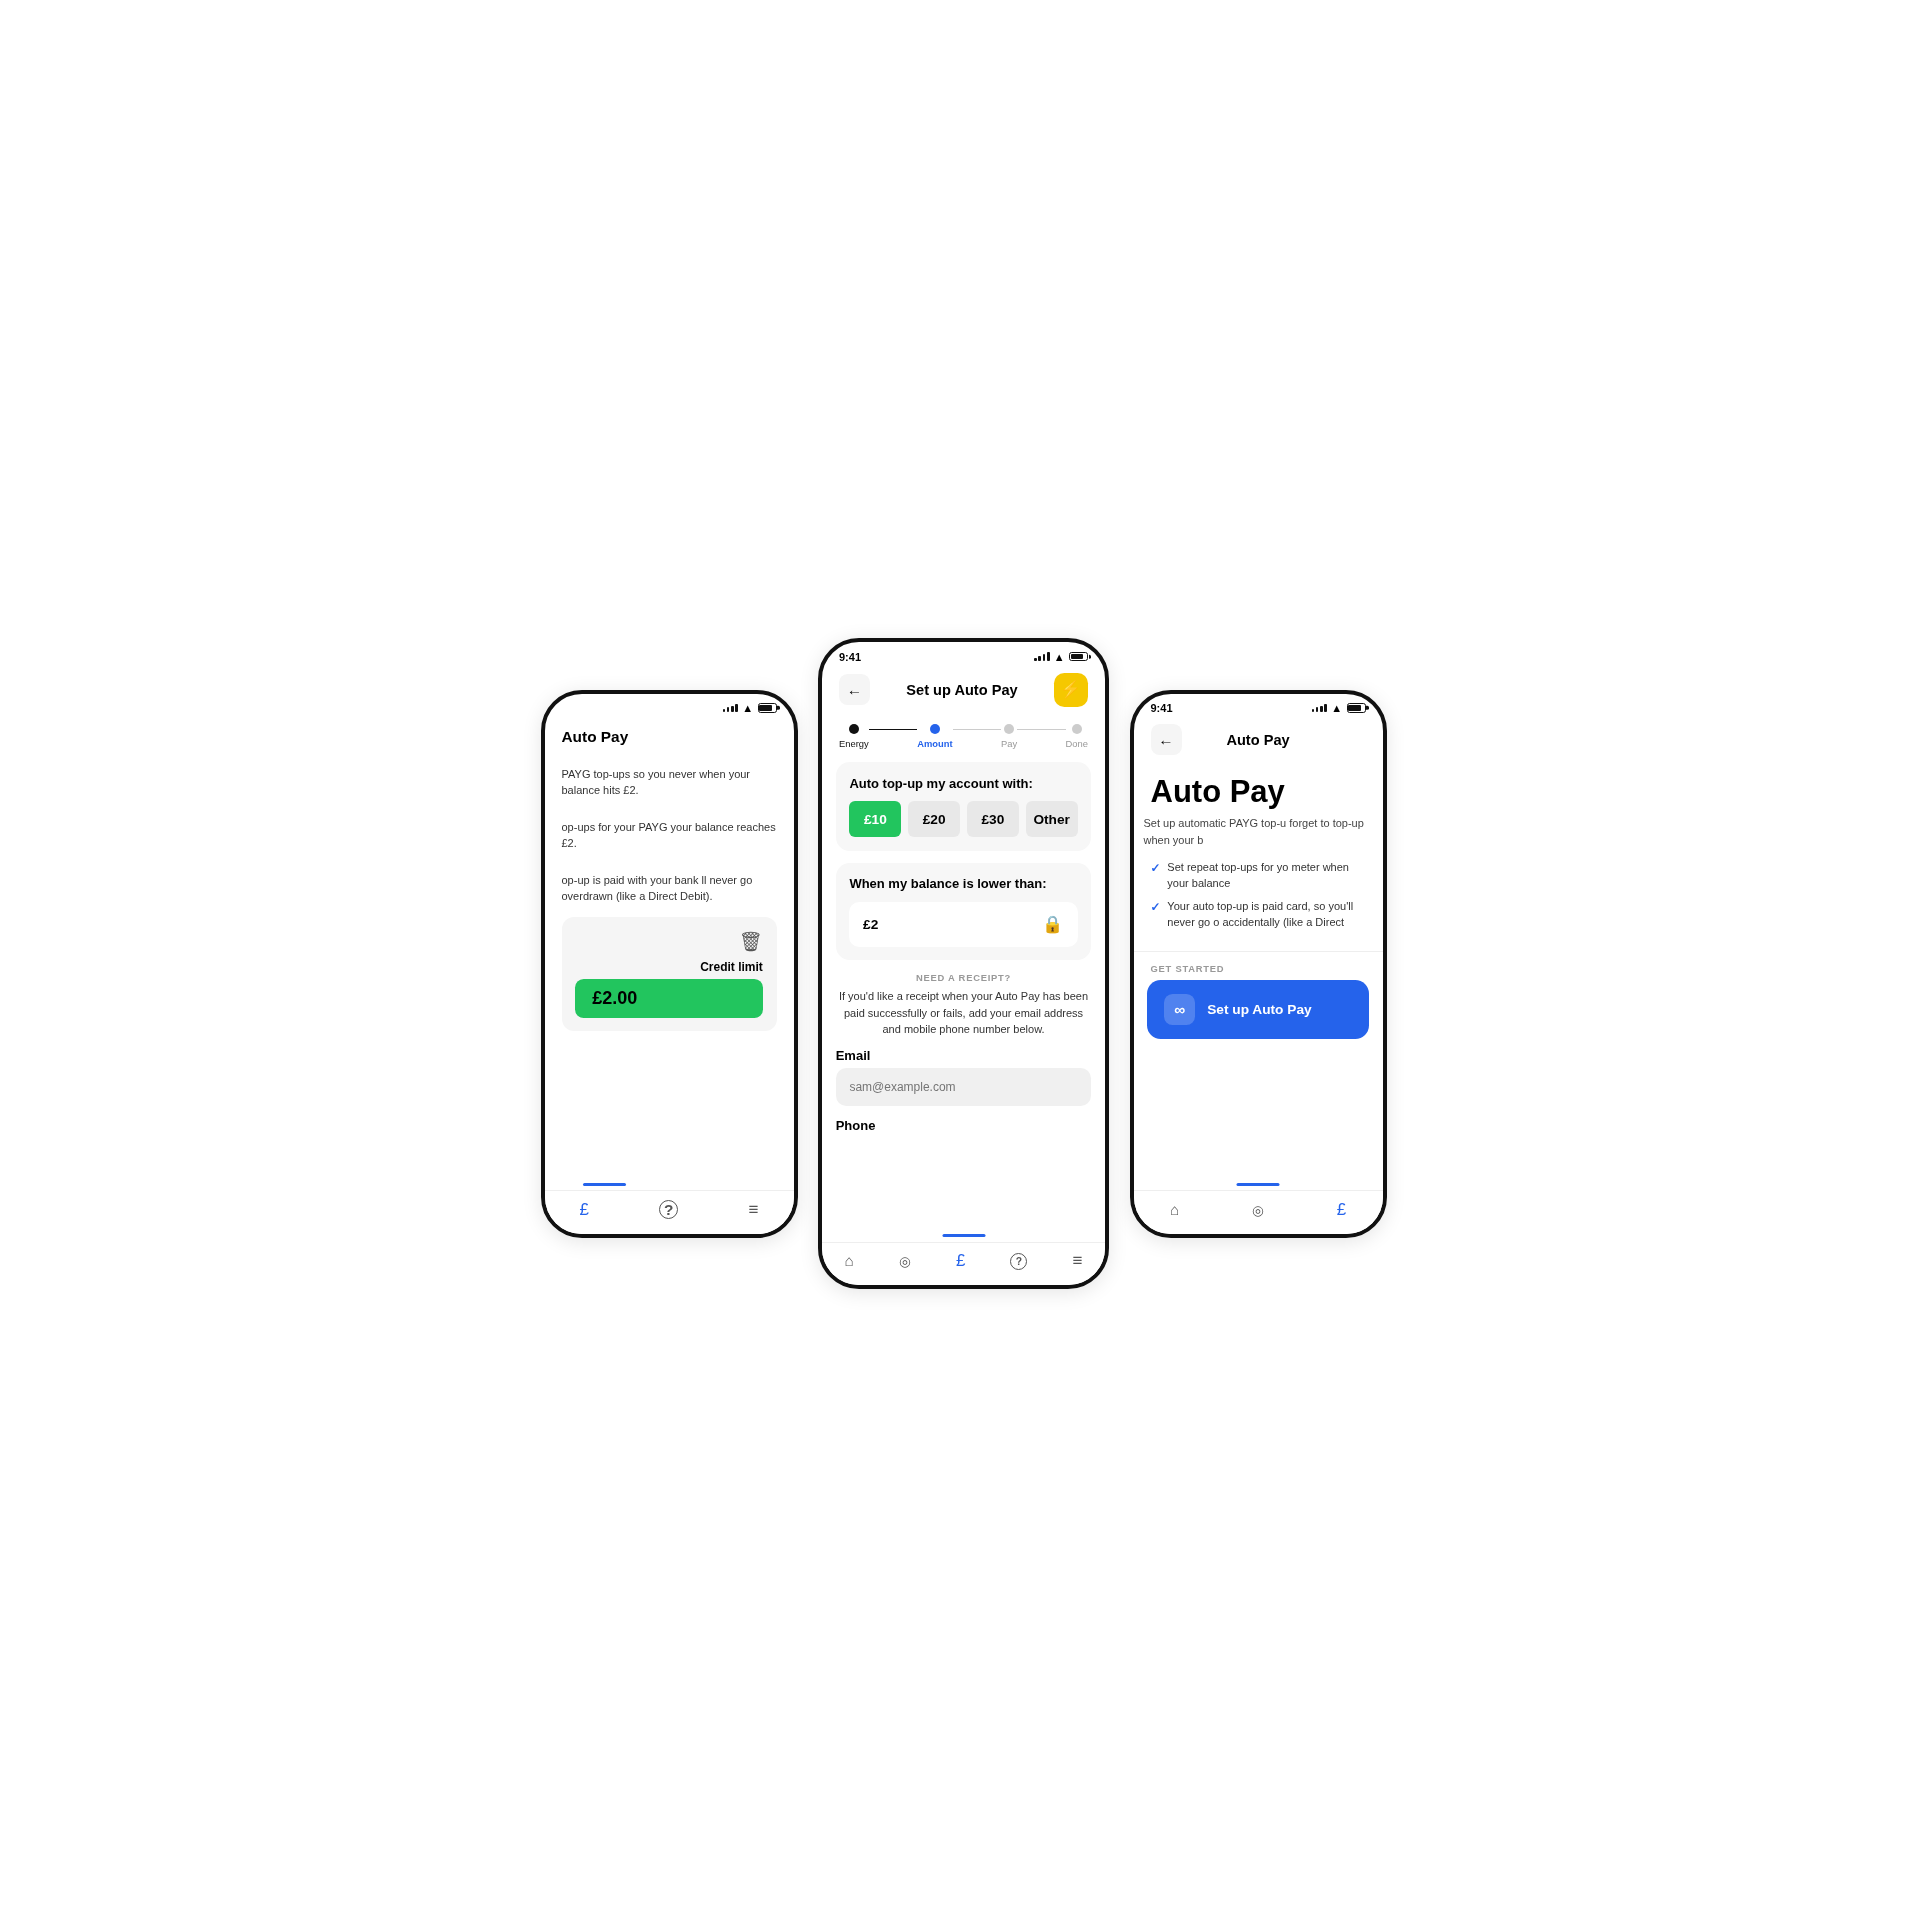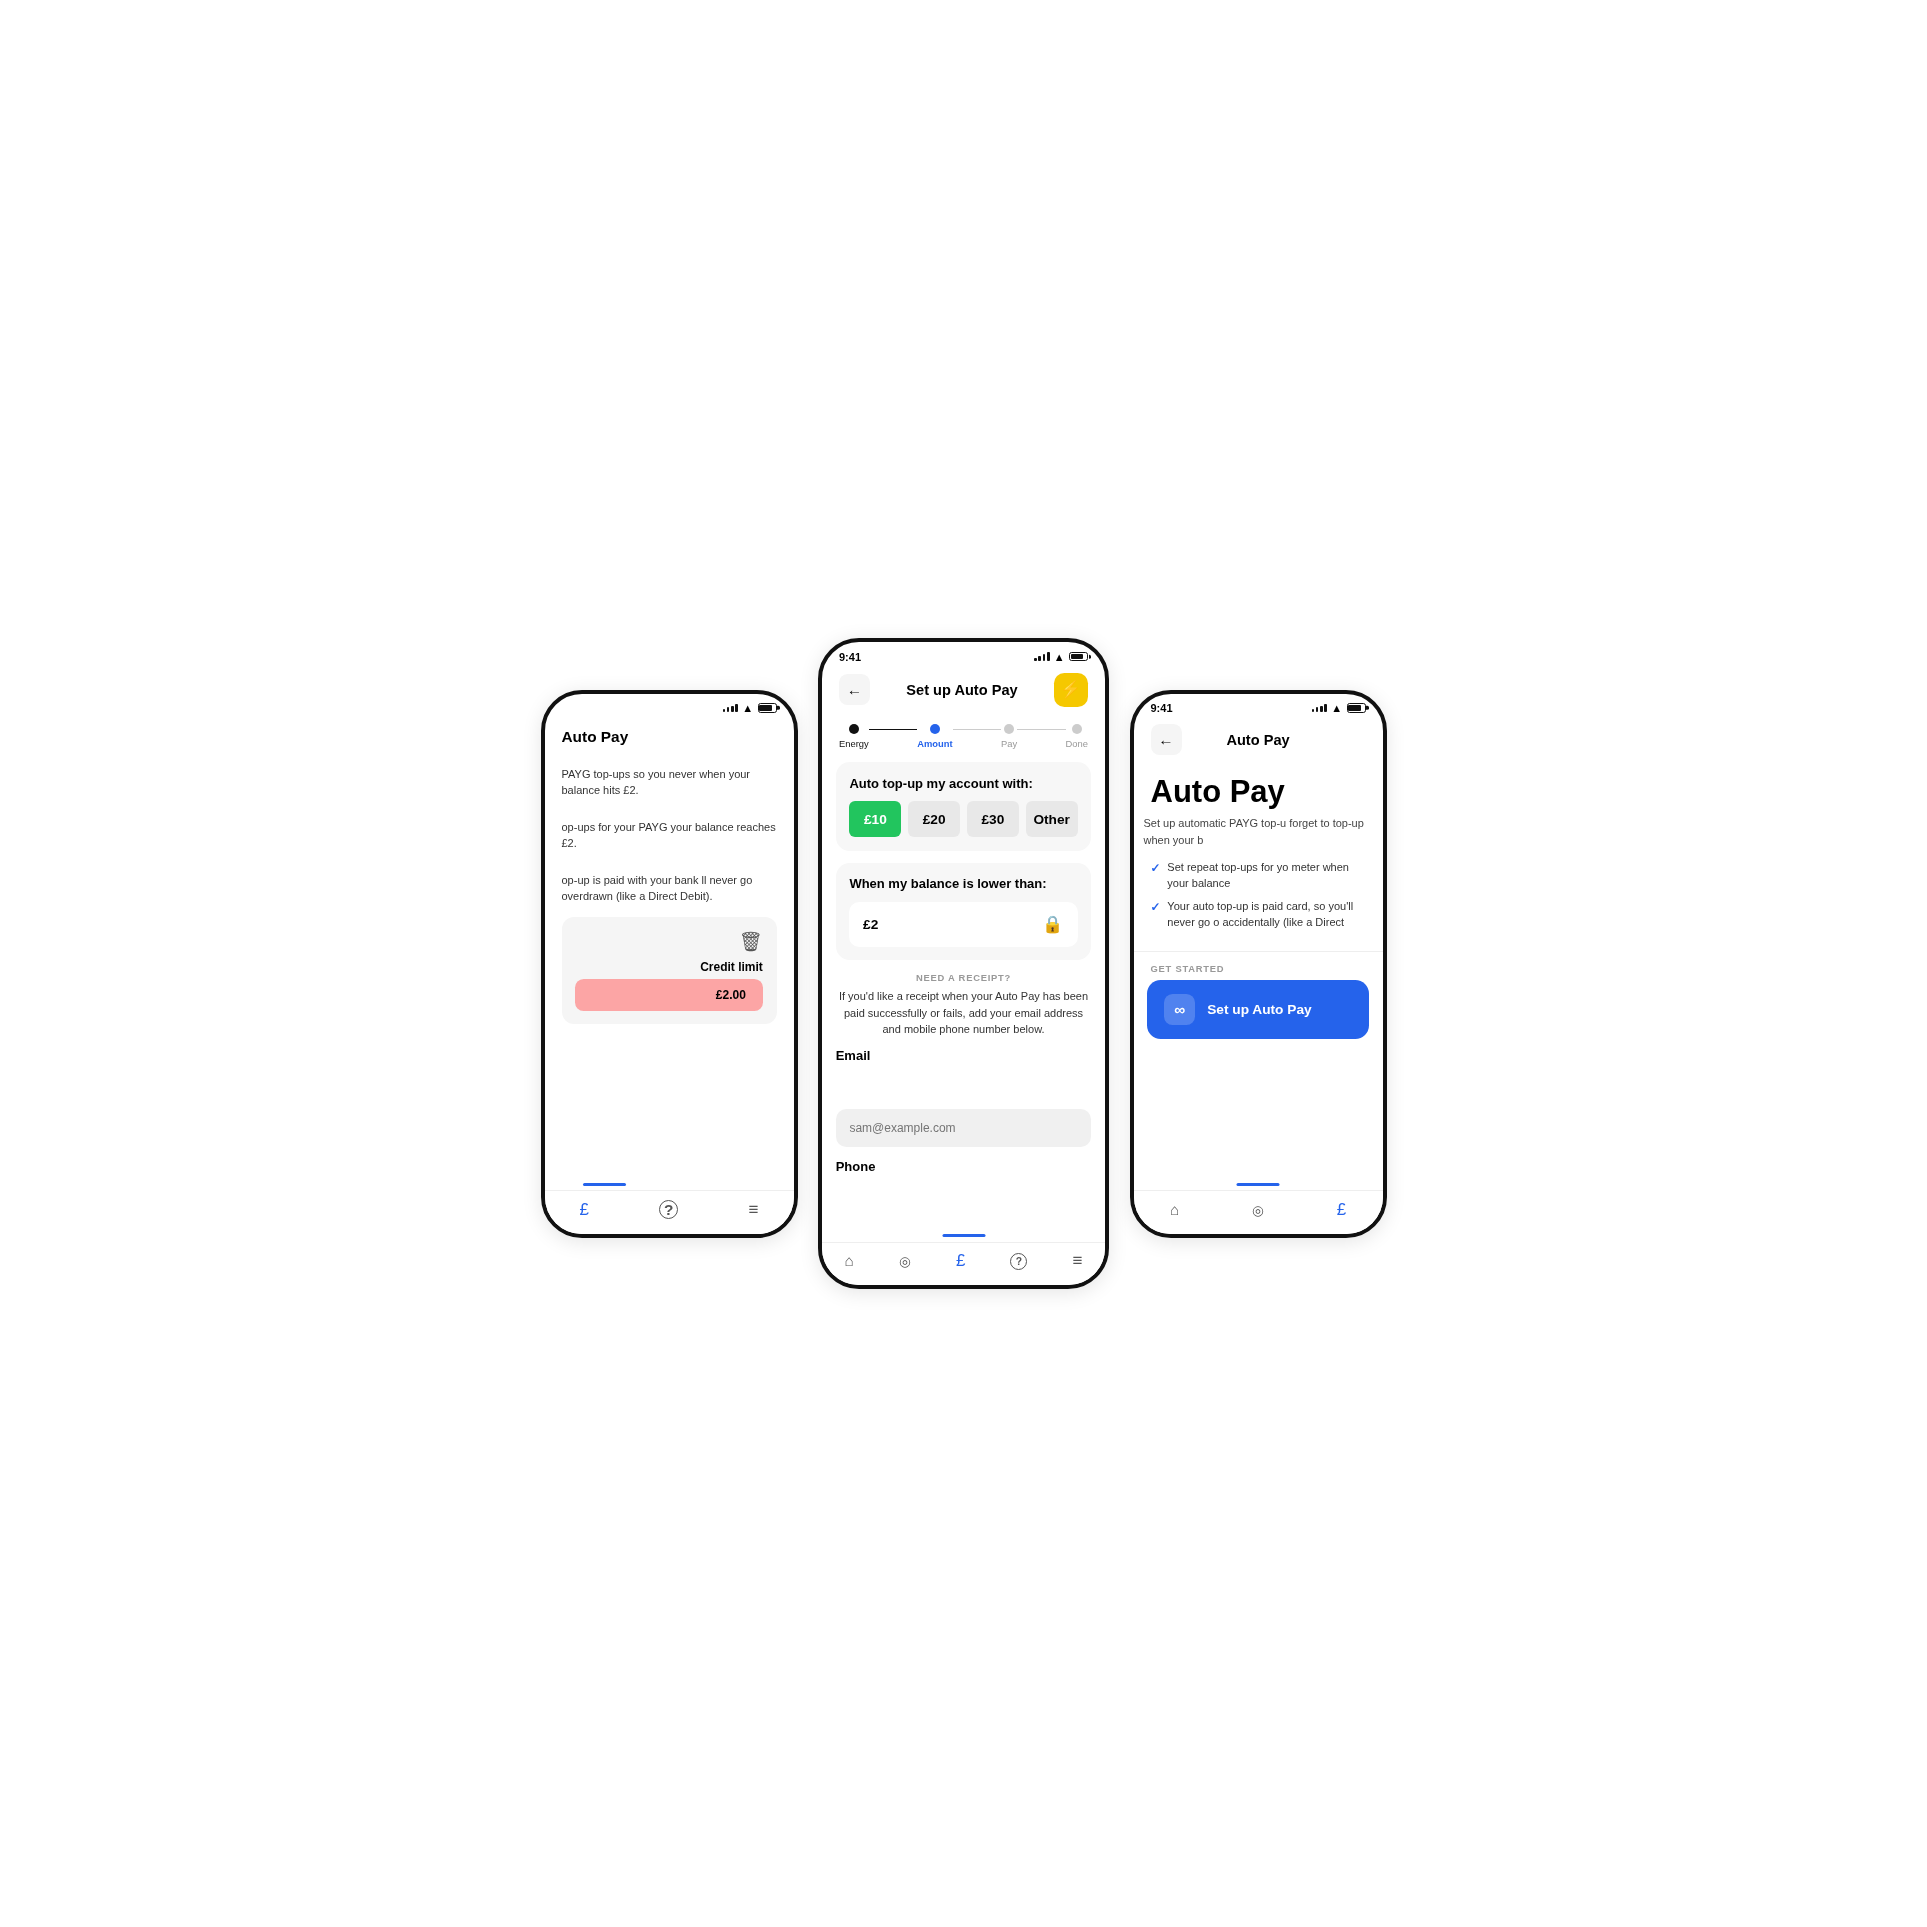--- a/index.html
+++ b/index.html
@@ -165,21 +165,20 @@
     .field-input {
       background: #f0f0f0;
       border: none;
       border-radius: 10.3px;
       padding: 12px 13.7px;
       width: 100%;
       font-size: 12px;
       color: #999;
       outline: none;
       margin-bottom: 12px;
-      margin-top: 41px;
     }
 
     
     .tab-bar {
       position: absolute;
       bottom: 0; left: 0; right: 0;
       background: #fff;
       border-top: 0.9px solid #eee;
       display: flex;
       align-items: center;
@@ -205,27 +204,27 @@
       border-radius: 12px;
       padding: 13.7px;
       margin-bottom: 10.3px;
       display: flex;
       flex-direction: column;
       align-items: flex-end;
     }
     .trash-icon { font-size: 19px; color: #555; margin-bottom: 6.8px; }
     .credit-label { font-size: 12px; font-weight: 700; margin-bottom: 5.1px; }
     .credit-amount {
-      background: #fca5a5;
+      background: #22c55e;
       border-radius: 8.6px;
       padding: 8.6px 17px;
-      font-size: 12px;
+      font-size: 18px;
       font-weight: 700;
       width: 100%;
-      text-align: right;
+      text-align: left;
     }
 
     
     .right-header-title { font-size: 14.6px; font-weight: 600; }
     .autopay-title { font-size: 31px; font-weight: 900; padding: 8.6px 17px 5.1px; }
     .autopay-subtitle { font-size: 11px; color: #444; line-height: 1.5; padding: 0 10px 12px; }
     .checklist { padding: 0 17px 13.7px; }
     .check-item { display: flex; align-items: flex-start; gap: 6.8px; margin-bottom: 6.8px; }
     .check-mark { color: #2563EB; font-size: 12px; font-weight: 900; margin-top: 0.9px; }
     .check-text { font-size: 11px; color: #333; line-height: 1.45; }

